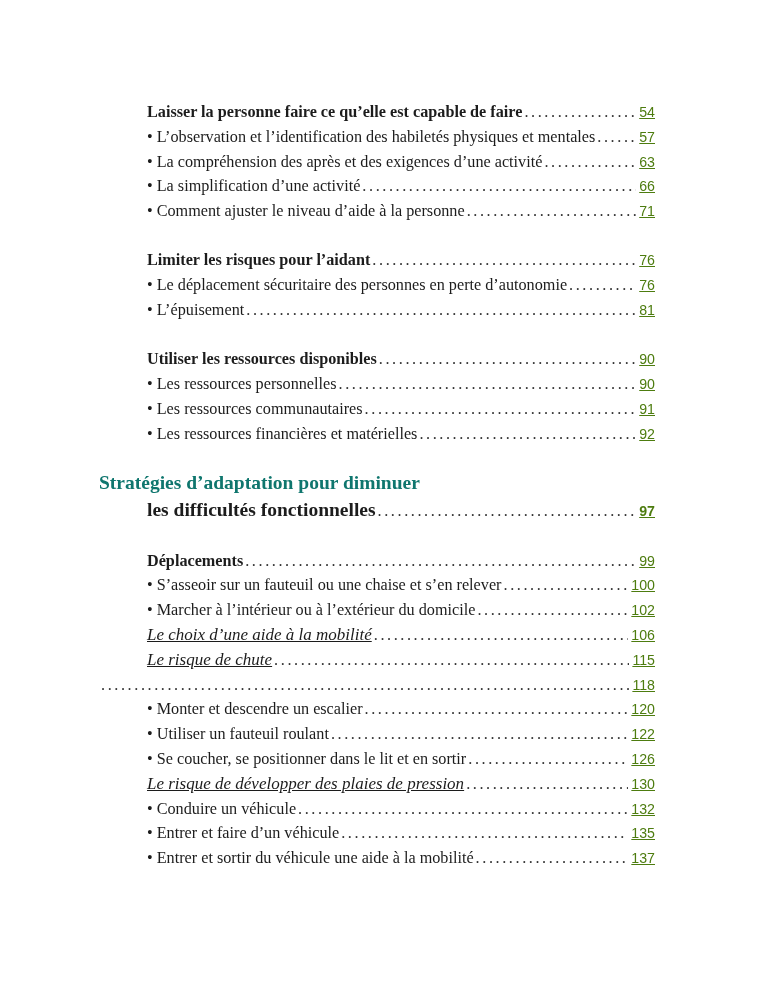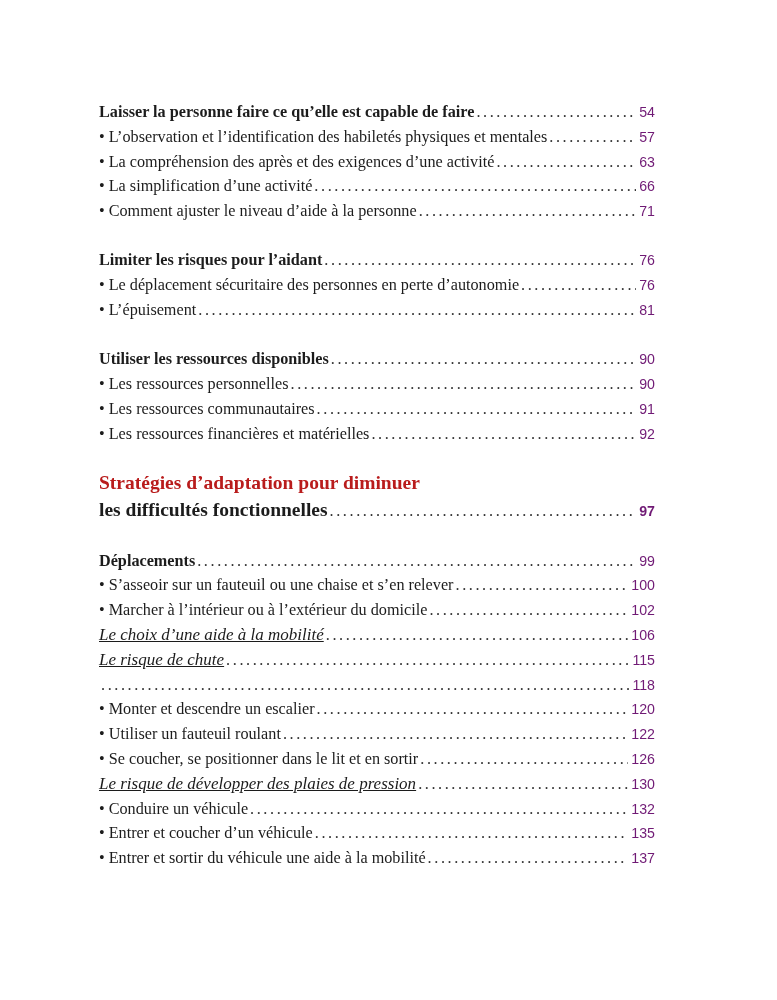--- a/index.html
+++ b/index.html
@@ -24,38 +24,40 @@
       display: flex;
       align-items: baseline;
       height: 24.8px;
       line-height: 24.8px;
       font-family: "Liberation Serif", serif;
       font-size: 16.2px;
       white-space: nowrap;
     }
     .row .label {
       flex: 0 0 auto;
+      margin-left: 48px;
     }
     .row .dots {
       flex: 1 1 auto;
       overflow: hidden;
       white-space: nowrap;
       margin: 0 3px 0 2px;
       letter-spacing: 2.6px;
       color: #333;
       font-family: "Liberation Serif", serif;
     }
     .row .dots::after {
       content: "................................................................................................................................................................";
     }
     .row .page {
       flex: 0 0 auto;
       font-family: "Liberation Sans", sans-serif;
       font-size: 14.2px;
-      color: #701a75;
+      color: #4d7c0f;
+      text-decoration: underline;
     }
     .row.heading .label {
       font-weight: bold;
     }
     .row.italic .label {
       font-style: italic;
       font-size: 17px;
       text-decoration: underline;
     }
     .spacer {
@@ -69,21 +71,21 @@
       line-height: 26px;
       letter-spacing: 0.2px;
       color: #1c1c1c;
     }
     .chapter-title-line {
       font-family: "Liberation Serif", serif;
       font-weight: bold;
       font-size: 19.5px;
       height: 27px;
       line-height: 27px;
-      color: #b91c1c;
+      color: #0f766e;
     }
     .row.chapter-title {
       font-weight: bold;
       font-size: 19.5px;
       height: 27px;
       line-height: 27px;
     }
     .row.chapter-title .dots {
       font-weight: normal;
       font-size: 16.2px;
@@ -221,21 +223,21 @@
         <span class="label">Le risque de développer des plaies de pression</span>
         <span class="dots"></span>
         <span class="page">130</span>
       </div>
       <div class="row">
         <span class="label">• Conduire un véhicule</span>
         <span class="dots"></span>
         <span class="page">132</span>
       </div>
       <div class="row">
-        <span class="label">• Entrer et coucher d’un véhicule</span>
+        <span class="label">• Entrer et faire d’un véhicule</span>
         <span class="dots"></span>
         <span class="page">135</span>
       </div>
       <div class="row">
         <span class="label">• Entrer et sortir du véhicule une aide à la mobilité</span>
         <span class="dots"></span>
         <span class="page">137</span>
       </div>
     </div>
 

